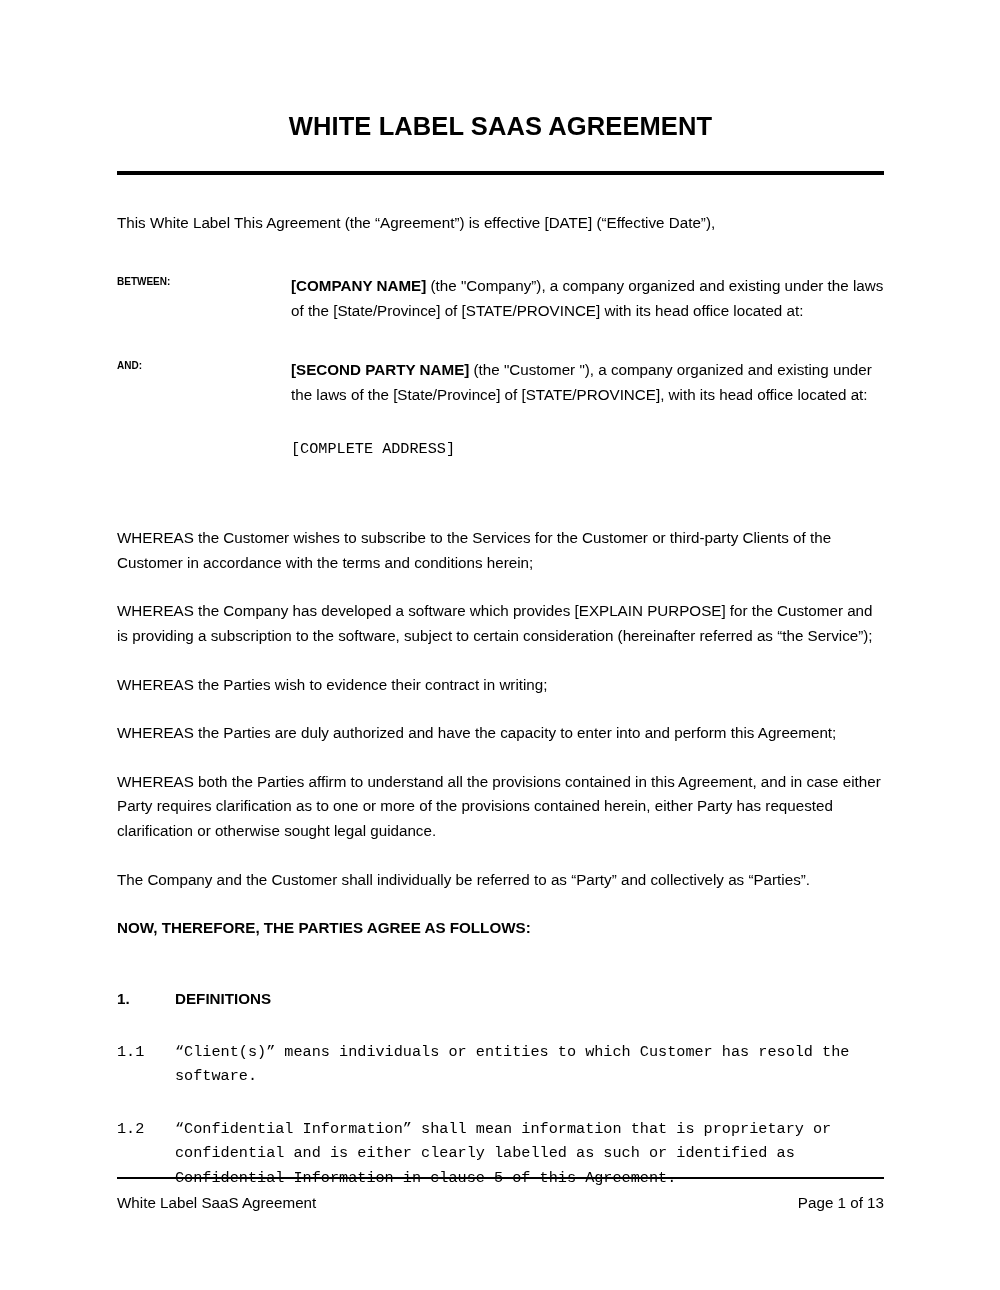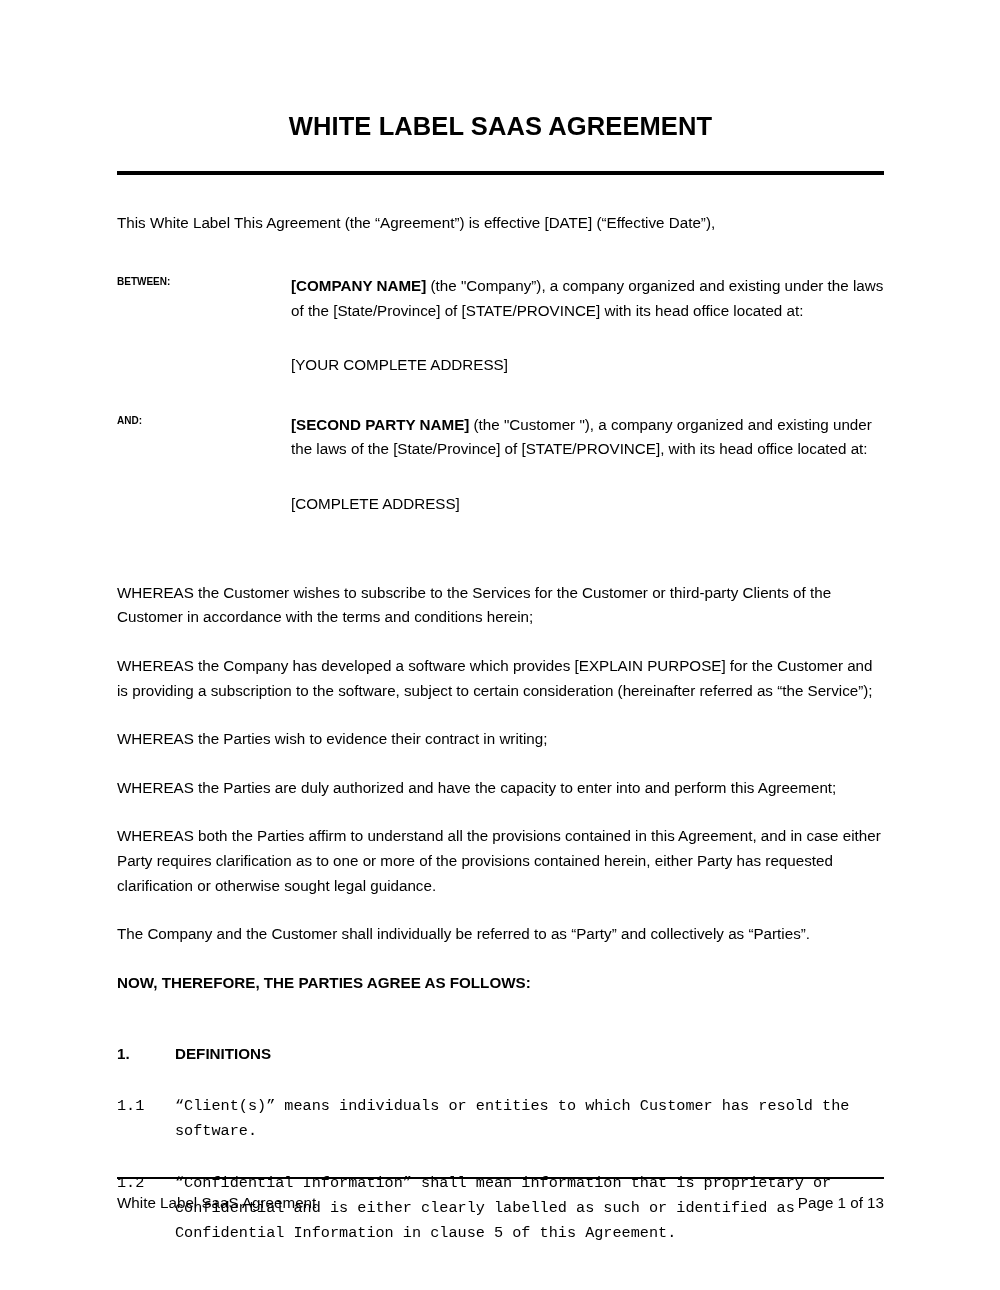--- a/index.html
+++ b/index.html
@@ -99,20 +99,21 @@
     font-size: 15.2px;
     line-height: 1.62;
   }
 
   .party-address.addr-one {
     margin-top: 30px;
   }
 
   .party-address.addr-two {
     margin-top: 30px;
+    font-family: Liberation Mono, monospace;
   }
 
   
   .recitals {
     margin-top: 64px;
   }
 
   .recitals .para + .para {
     margin-top: 24px;
   }
@@ -191,21 +192,20 @@
 
     <p class="para intro-para">This White Label This Agreement (the “Agreement”) is effective [DATE] (“Effective Date”),</p>
 
     <div class="party-block first">
       <div class="party-label">BETWEEN:</div>
       <div class="party-body">
         <span class="lead">[COMPANY NAME]</span><span> (the "Company”), a company organized and existing under the laws of the [State/Province] of [STATE/PROVINCE] with its head office located at:</span>
       </div>
     </div>
 
-    <div class="party-address addr-one">[YOUR COMPLETE ADDRESS]</div>
 
     <div class="party-block second">
       <div class="party-label">AND:</div>
       <div class="party-body">
         <span class="lead">[SECOND PARTY NAME]</span><span> (the "Customer "), a company organized and existing under the laws of the [State/Province] of [STATE/PROVINCE], with its head office located at:</span>
       </div>
     </div>
 
     <div class="party-address addr-two">[COMPLETE ADDRESS]</div>
 

